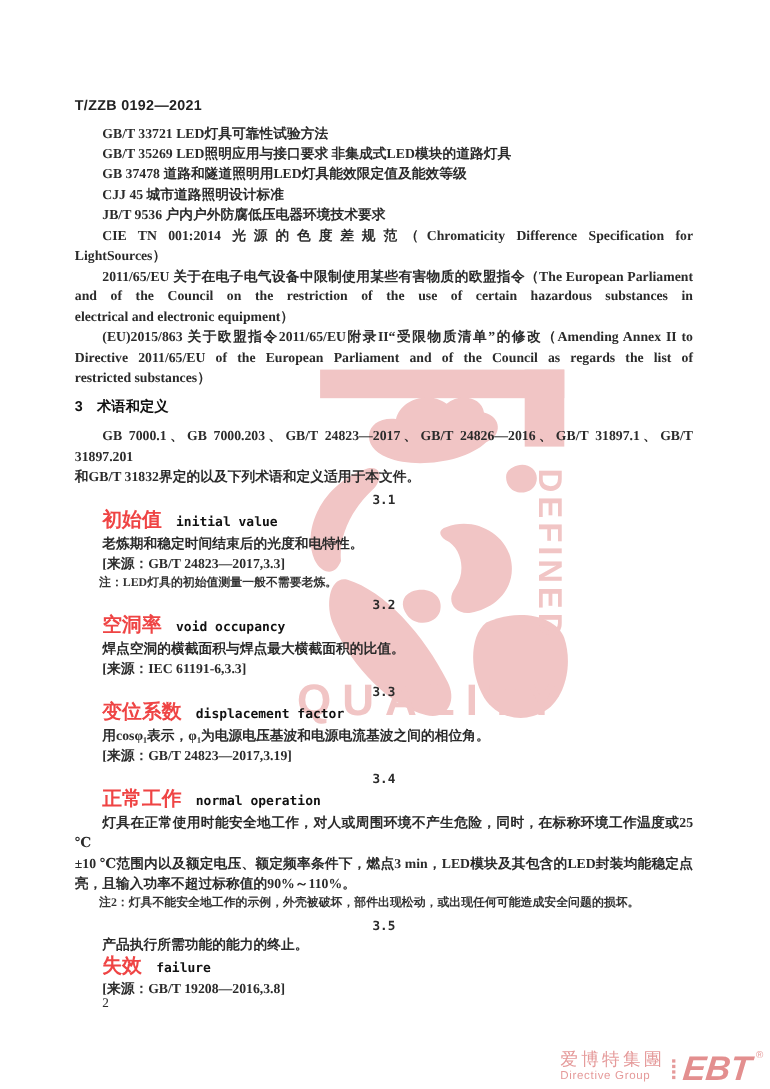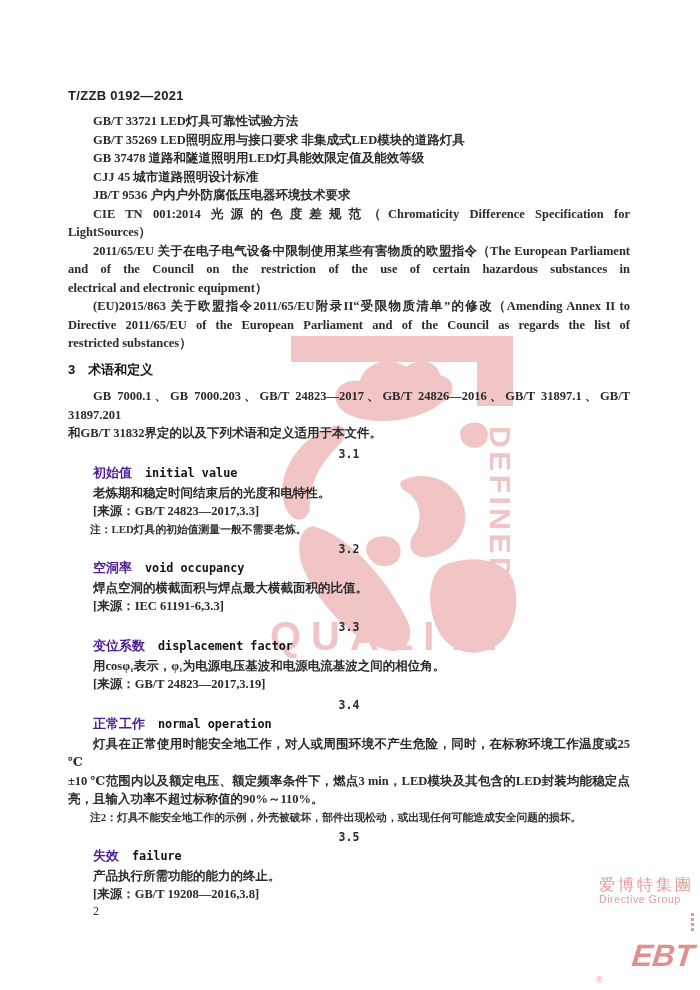--- a/index.html
+++ b/index.html
@@ -20,29 +20,29 @@
   .blk .ln.first{text-indent:25px;}
   .ln.just{text-align:justify;text-align-last:justify;}
   .h2{margin:8px 0;}
   .h2 .ln{font-family:"Liberation Sans","DejaVu Sans",sans-serif;font-weight:bold;
           font-size:13px;text-indent:0 !important;color:#111;}
   .num{margin-top:2px;text-align:center;}
   .num .ln{font-family:"DejaVu Sans Mono","Liberation Mono",monospace;font-size:11.5px;
            line-height:18.5px;text-indent:0 !important;}
   .term{padding-left:25px;line-height:18.5px;margin-bottom:1px;}
   .term-cn{font-family:"Liberation Sans","DejaVu Sans",sans-serif;font-weight:bold;
-           font-size:13px;color:#4c1d95;}
+           font-size:18px;color:#ef4444;}
   .term-en{font-family:"DejaVu Sans Mono","Liberation Mono",monospace;font-weight:bold;
            font-size:11.8px;margin-left:13px;color:#111;}
   .note .ln{font-size:10.8px;line-height:17px;color:#333;}
   .note .ln.first{text-indent:22px;}
 
   
   .pagenum{position:absolute;left:93px;top:904px;font-size:12px;z-index:1;}
-  .brand{position:absolute;right:6px;bottom:5px;display:flex;align-items:flex-end;gap:7px;z-index:1;flex-direction:column;}
+  .brand{position:absolute;right:6px;bottom:5px;display:flex;align-items:flex-end;gap:7px;z-index:1;}
   .brand-left{text-align:left;padding-bottom:1px;}
   .brand-cn{font-family:"Liberation Sans","DejaVu Sans",sans-serif;font-size:16px;
             letter-spacing:3px;color:#e59a9a;line-height:17px;white-space:nowrap;}
   .brand-en{font-family:"Liberation Sans","DejaVu Sans",sans-serif;font-size:10.5px;
             letter-spacing:.6px;color:#e59a9a;line-height:12px;white-space:nowrap;}
   .brand-seal{display:flex;flex-direction:column;gap:2px;padding-bottom:4px;}
   .brand-seal i{width:3px;height:3px;background:#e59a9a;display:block;}
   .brand-ebt{font-family:"Liberation Sans","DejaVu Sans",sans-serif;font-weight:bold;
              font-style:italic;font-size:31px;line-height:27px;color:#e38f8f;
              transform:skewX(-6deg);letter-spacing:0;}
@@ -154,24 +154,24 @@
           <div class="ln first just">灯具在正常使用时能安全地工作，对人或周围环境不产生危险，同时，在标称环境工作温度或25 ℃</div>
           <div class="ln just">±10 ℃范围内以及额定电压、额定频率条件下，燃点3 min，LED模块及其包含的LED封装均能稳定点</div>
           <div class="ln">亮，且输入功率不超过标称值的90%～110%。</div>
         </div>
         <div class="blk note">
           <div class="ln first">注2：灯具不能安全地工作的示例，外壳被破坏，部件出现松动，或出现任何可能造成安全问题的损坏。</div>
         </div>
         <div class="blk num">
           <div class="ln first">3.5</div>
         </div>
-        <div class="blk term"><span class="term-cn">失效</span><span class="term-en">failure</span></div>
         <div class="blk def">
           <div class="ln first">产品执行所需功能的能力的终止。</div>
         </div>
+        <div class="blk term"><span class="term-cn">失效</span><span class="term-en">failure</span></div>
         <div class="blk source">
           <div class="ln first">[来源：GB/T 19208—2016,3.8]</div>
         </div>
       </main>
   </div>
 
   <div class="pagenum">2</div>
 
   <div class="brand">
     <div class="brand-left">

